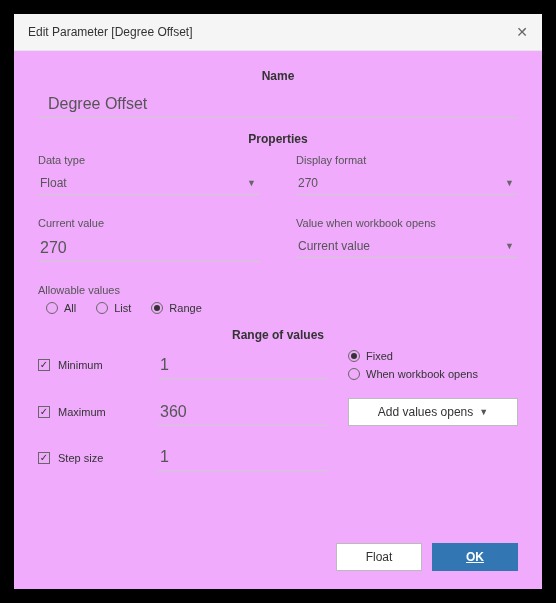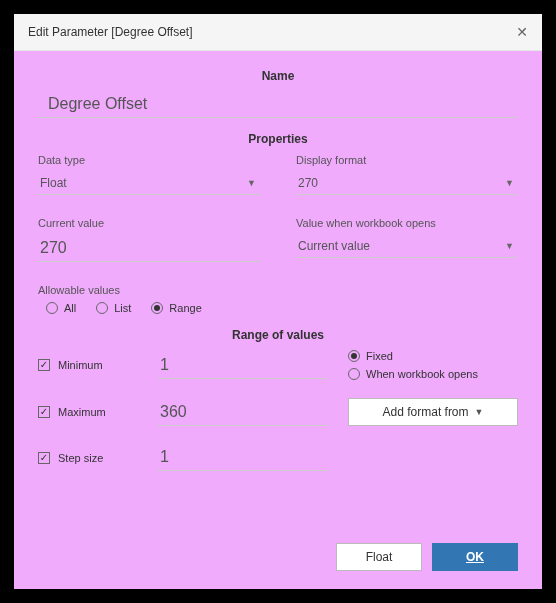--- a/index.html
+++ b/index.html
@@ -275,21 +275,21 @@
           </span>
         </div>
 
         <span class="check">
           <span class="check-box">✓</span>
           <span>Maximum</span>
         </span>
         <input class="underline-input" value="360" style="">
         <div>
           <div class="btn btn-add">
-            <span>Add format from</span>
+            <span>Add values opens</span>
             <span class="small-caret">▼</span>
           </div>
         </div>
 
         <span class="check">
           <span class="check-box">✓</span>
           <span>Step size</span>
         </span>
         <input class="underline-input" value="1" style="">
         <div></div>

